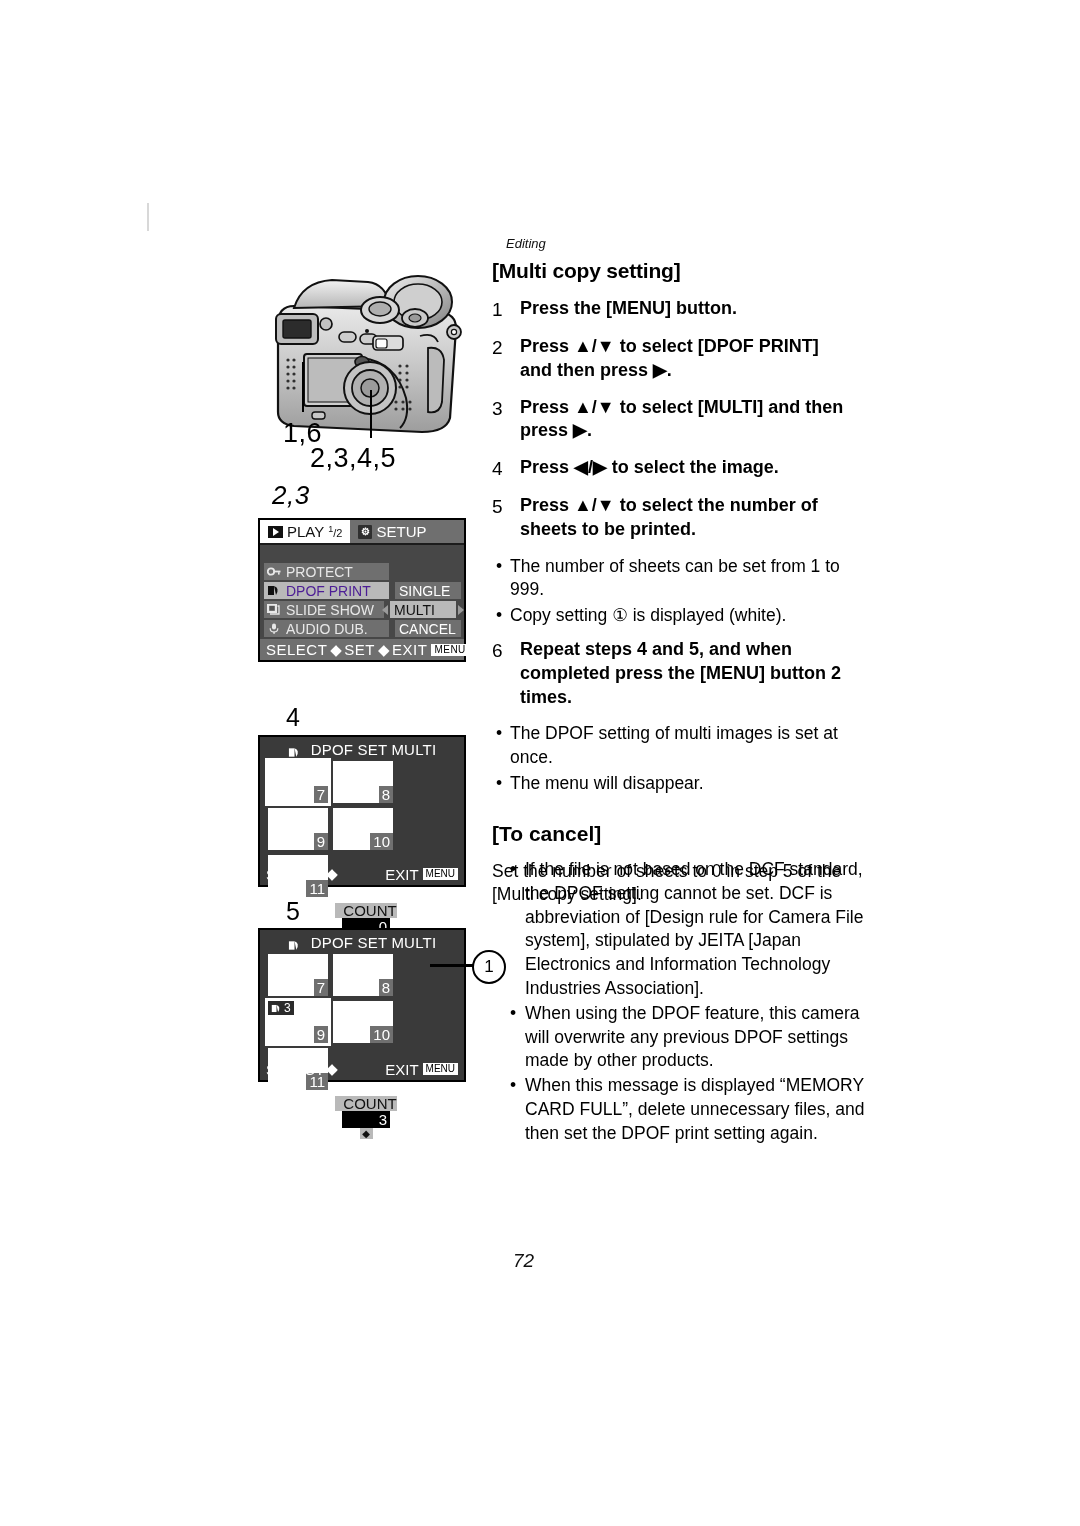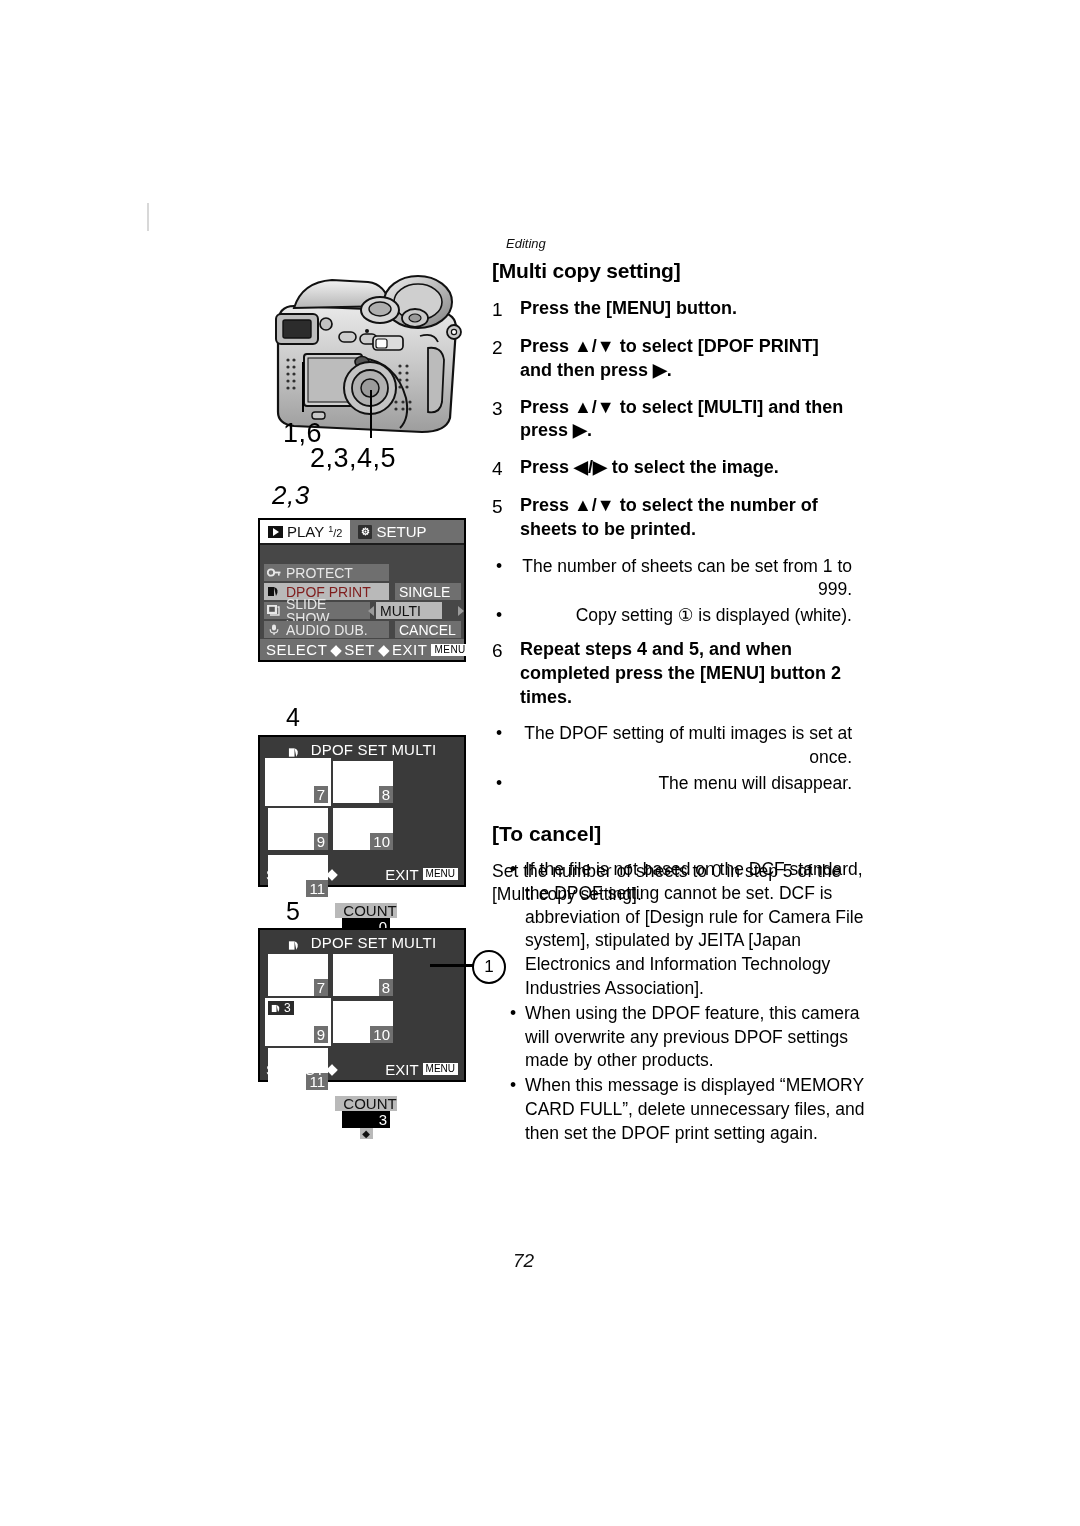--- a/index.html
+++ b/index.html
@@ -36,34 +36,34 @@
   .tab.active{background:#ffffff;color:#111;flex:0 0 auto;}
   .tab.inactive{background:#6f6f6f;color:#ffffff;flex:1;}
   .tab .frac{font-size:11px;}
   .tab .frac sup{font-size:9px;}
   .ico-play{width:15px;height:12px;background:#111;display:inline-flex;align-items:center;justify-content:center;}
   .ico-play i{width:0;height:0;border-left:6px solid #fff;border-top:4px solid transparent;border-bottom:4px solid transparent;}
   .tab.active .ico-play{background:#111;}
   .ico-setup{width:14px;height:14px;background:#2f2f2f;color:#fff;font-size:10px;
              display:inline-flex;align-items:center;justify-content:center;border-radius:1px;font-weight:bold;}
 
-  .menu-body{position:relative;height:98px;padding:3px 0 0 4px;margin-top:16px;}
+  .menu-body{position:relative;height:98px;padding:18px 0 0 4px;}
   .menu-rows{display:flex;flex-direction:column;gap:2px;}
   .menu-row{display:flex;align-items:center;gap:6px;height:17px;}
   .mitem{display:flex;align-items:center;gap:5px;background:#6f6f6f;color:#e8e8e8;
          font-size:14px;line-height:1;height:17px;padding:0 5px 0 3px;box-sizing:border-box;width:125px;}
-  .mitem.sel{background:#b9b9b9;color:#7f1d1d;}
+  .mitem.sel{background:#b9b9b9;color:#4c1d95;}
   .mitem .mico{width:14px;height:13px;display:inline-flex;align-items:center;justify-content:center;flex:0 0 14px;}
   .opt{background:#6f6f6f;color:#ffffff;font-size:14px;line-height:1;height:17px;
        padding:0 4px;box-sizing:border-box;width:66px;display:flex;align-items:center;}
   .opt.sel{background:#b9b9b9;color:#101010;}
   .arrow-l,.arrow-r{width:0;height:0;border-top:5px solid transparent;border-bottom:5px solid transparent;}
   .arrow-l{border-right:6px solid #9a9a9a;}
   .arrow-r{border-left:6px solid #9a9a9a;}
-  .opt-wrap{display:flex;align-items:center;gap:16px;position:relative;}
+  .opt-wrap{display:flex;align-items:center;gap:2px;position:relative;}
 
   .footbar{position:absolute;left:0;right:0;bottom:0;height:21px;background:#6f6f6f;
            display:flex;align-items:center;color:#fff;font-size:15px;letter-spacing:.5px;}
   .footbar .sp{flex:1;}
   .menubtn{background:#fff;color:#000;font-size:10px;font-weight:normal;padding:1px 3px;margin-left:4px;line-height:1;}
   .ud{display:inline-block;width:11px;margin:0 3px;}
 
   
   .lcd-dpof{left:258px;top:735px;width:208px;height:152px;background:#3a3a3a;}
   .lcd-dpof2{left:258px;top:928px;width:208px;height:154px;background:#3a3a3a;}
@@ -99,21 +99,21 @@
   .right-col{position:absolute;left:492px;top:236px;width:360px;}
   .editing{font-size:13px;font-style:italic;color:#111;margin:0 0 8px 14px;}
   h2.sect{font-size:21px;font-weight:bold;margin:0 0 14px 0;letter-spacing:-.2px;}
   h2.sect2{font-size:21px;font-weight:bold;margin:26px 0 14px 0;}
 
   ol.steps{list-style:none;margin:0;padding:0;}
   ol.steps>li{display:flex;margin-bottom:13px;}
   ol.steps>li .n{width:28px;flex:0 0 28px;font-size:19px;font-weight:400;line-height:1.32;}
   ol.steps>li .t{font-size:18px;font-weight:bold;line-height:1.32;}
 
-  ul.bul{list-style:none;margin:4px 0 10px 0;padding:0;text-align:right;}
+  ul.bul{list-style:none;margin:4px 0 10px 0;padding:0;}
   ul.bul>li{position:relative;padding-left:18px;font-size:17.5px;line-height:1.36;margin-bottom:2px;}
   ul.bul>li:before{content:"•";position:absolute;left:4px;top:0;}
   .indent{margin-left:32px;}
 
   p.body{font-size:17.5px;line-height:1.36;margin:0 0 6px 0;}
 
   ul.notes{list-style:none;margin:0;padding:0;}
   ul.notes>li{position:relative;padding-left:17px;font-size:17.5px;line-height:1.36;margin-bottom:1px;}
   ul.notes>li:before{content:"•";position:absolute;left:2px;top:0;}
   .notes-block{position:absolute;left:508px;top:858px;width:372px;}

